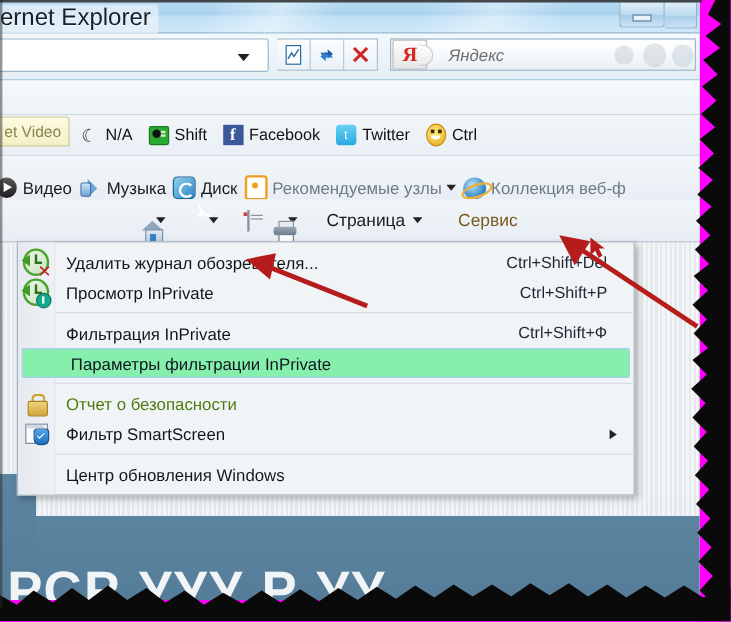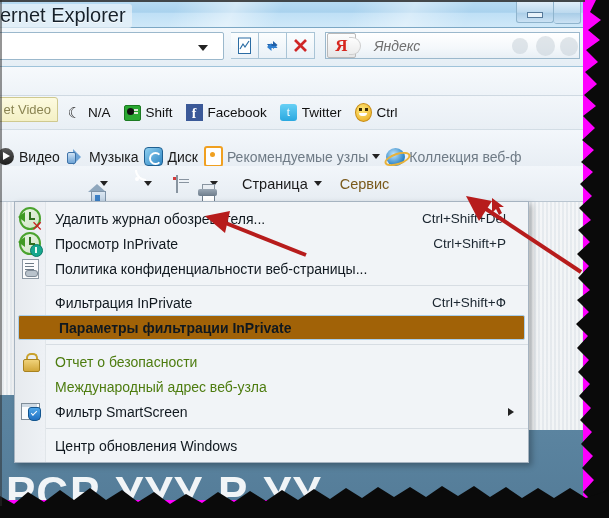--- a/index.html
+++ b/index.html
@@ -93,42 +93,42 @@
   .cmdbar{position:absolute;left:0;top:130px;width:583px;height:36px;
     background:linear-gradient(180deg,#f3f7fb 0%,#e8eef4 100%);border-bottom:1px solid #cfd9e2;
     display:flex;align-items:flex-end;}
   .cmd{display:flex;align-items:center;gap:4px;margin-right:6px;font-size:14px;color:#1b1b1b;white-space:nowrap;}
   .cmd .ico{width:19px;height:19px;display:flex;align-items:center;justify-content:center;}
   .caret{width:0;height:0;border-left:4px solid transparent;border-right:4px solid transparent;border-top:5px solid #222;}
 
   
   .cmdbar2{position:absolute;left:0;top:166px;width:583px;height:36px;
     background:linear-gradient(180deg,#f2f6fa 0%,#e7edf3 100%);border-bottom:1px solid #b9c5d0;
-    display:flex;align-items:center;padding-left:80px;box-sizing:border-box;}
+    display:flex;align-items:center;padding-left:110px;box-sizing:border-box;}
   .cbtn{display:flex;align-items:center;gap:6px;font-size:14.5px;color:#1b1b1b;
     padding:5px 7px;border:1px solid transparent;border-radius:3px;white-space:nowrap;margin-right:2px;}
   .cbtn.pressed{color:#8a5a12;background:linear-gradient(180deg,#dfe7ef 0%,#cdd8e2 100%);
     border:1px solid #8d9bab;box-shadow:inset 0 1px 2px rgba(0,0,0,.18);}
   .cbtn.pressed .caret{border-top-color:#3a3a3a;}
-  .cbtn.cut{color:#7a5a1c;}
+  .cbtn.cut{color:#7a5a1c;margin-left:12px;}
 
   
   #menu{position:absolute;left:14px;top:201px;width:513px;
     background:#f1f4f7;border:1px solid #a6b3c0;box-shadow:3px 3px 6px rgba(0,0,0,.28);}
   #menu .gutter{position:absolute;left:0;top:0;width:30px;bottom:0;
     background:linear-gradient(90deg,#e6eaee 0%,#eef1f5 100%);border-right:1px solid #e1e6ea;}
   .mi{position:relative;display:flex;align-items:center;height:25px;padding-left:30px;
     font-size:14px;color:#10181f;}
   .mi .micon{position:absolute;left:4px;top:50%;transform:translateY(-50%);
     width:22px;height:22px;display:flex;align-items:center;justify-content:center;}
   .mi .mlabel{padding-left:10px;}
   .mi .macc{position:absolute;right:22px;font-size:13.5px;color:#1b2630;}
   .mi.disabled .mlabel{color:#4d7c0f;}
-  .mi.sel{background:#a16207;border:1px solid #a8cdea;border-radius:2px;
-    margin:0 3px;height:23px;font-weight:bold;}
+  .mi.sel{background:#86efac;border:1px solid #a8cdea;border-radius:2px;
+    margin:0 3px;height:23px;}
   .mi .sub{position:absolute;right:14px;width:0;height:0;
     border-top:4px solid transparent;border-bottom:4px solid transparent;border-left:6px solid #222;}
   .msep{height:1px;background:#d7dde3;margin:4px 0 4px 30px;}
   .mpad{height:4px;}
 
   
   .clock{width:19px;height:19px;border-radius:50%;
     background:linear-gradient(135deg,#e9f4e3,#cfe6c6);border:2px solid #4aa32e;position:relative;}
   .clock:before{content:"";position:absolute;left:8px;top:3px;width:1.6px;height:7px;background:#2f6f1d;}
   .clock:after{content:"";position:absolute;left:8px;top:9px;width:6px;height:1.6px;background:#2f6f1d;}
@@ -395,27 +395,20 @@
         <span class="micon">
           <span class="clock">
               <span class="grnarrow"></span>
               <span class="tealdot"></span>
             </span>
         </span>
         <span class="mlabel">Просмотр InPrivate</span>
         <span class="macc">Ctrl+Shift+P</span>
       </div>
 
-      <div class="mi">
-        <span class="micon">
-            <span class="doc"></span>
-          </span>
-        <span class="mlabel">Политика конфиденциальности веб-страницы...</span>
-        <span class="macc"></span>
-      </div>
 
       <div class="msep"></div>
 
       <div class="mi">
         <span class="mlabel">Фильтрация InPrivate</span>
         <span class="macc">Ctrl+Shift+Ф</span>
       </div>
 
       <div class="mi sel">
         <span class="mlabel">Параметры фильтрации InPrivate</span>
@@ -427,23 +420,20 @@
       <div class="mi disabled">
         <span class="micon">
           <span class="lock">
               <span class="shackle"></span>
               <span class="body"></span>
             </span>
         </span>
         <span class="mlabel">Отчет о безопасности</span>
       </div>
 
-      <div class="mi disabled">
-        <span class="mlabel">Международный адрес веб-узла</span>
-      </div>
 
       <div class="mi">
         <span class="micon">
           <span class="ssicon">
               <span class="win"></span>
               <span class="bar"></span>
               <span class="shield"></span>
             </span>
         </span>
         <span class="mlabel">Фильтр SmartScreen</span>

